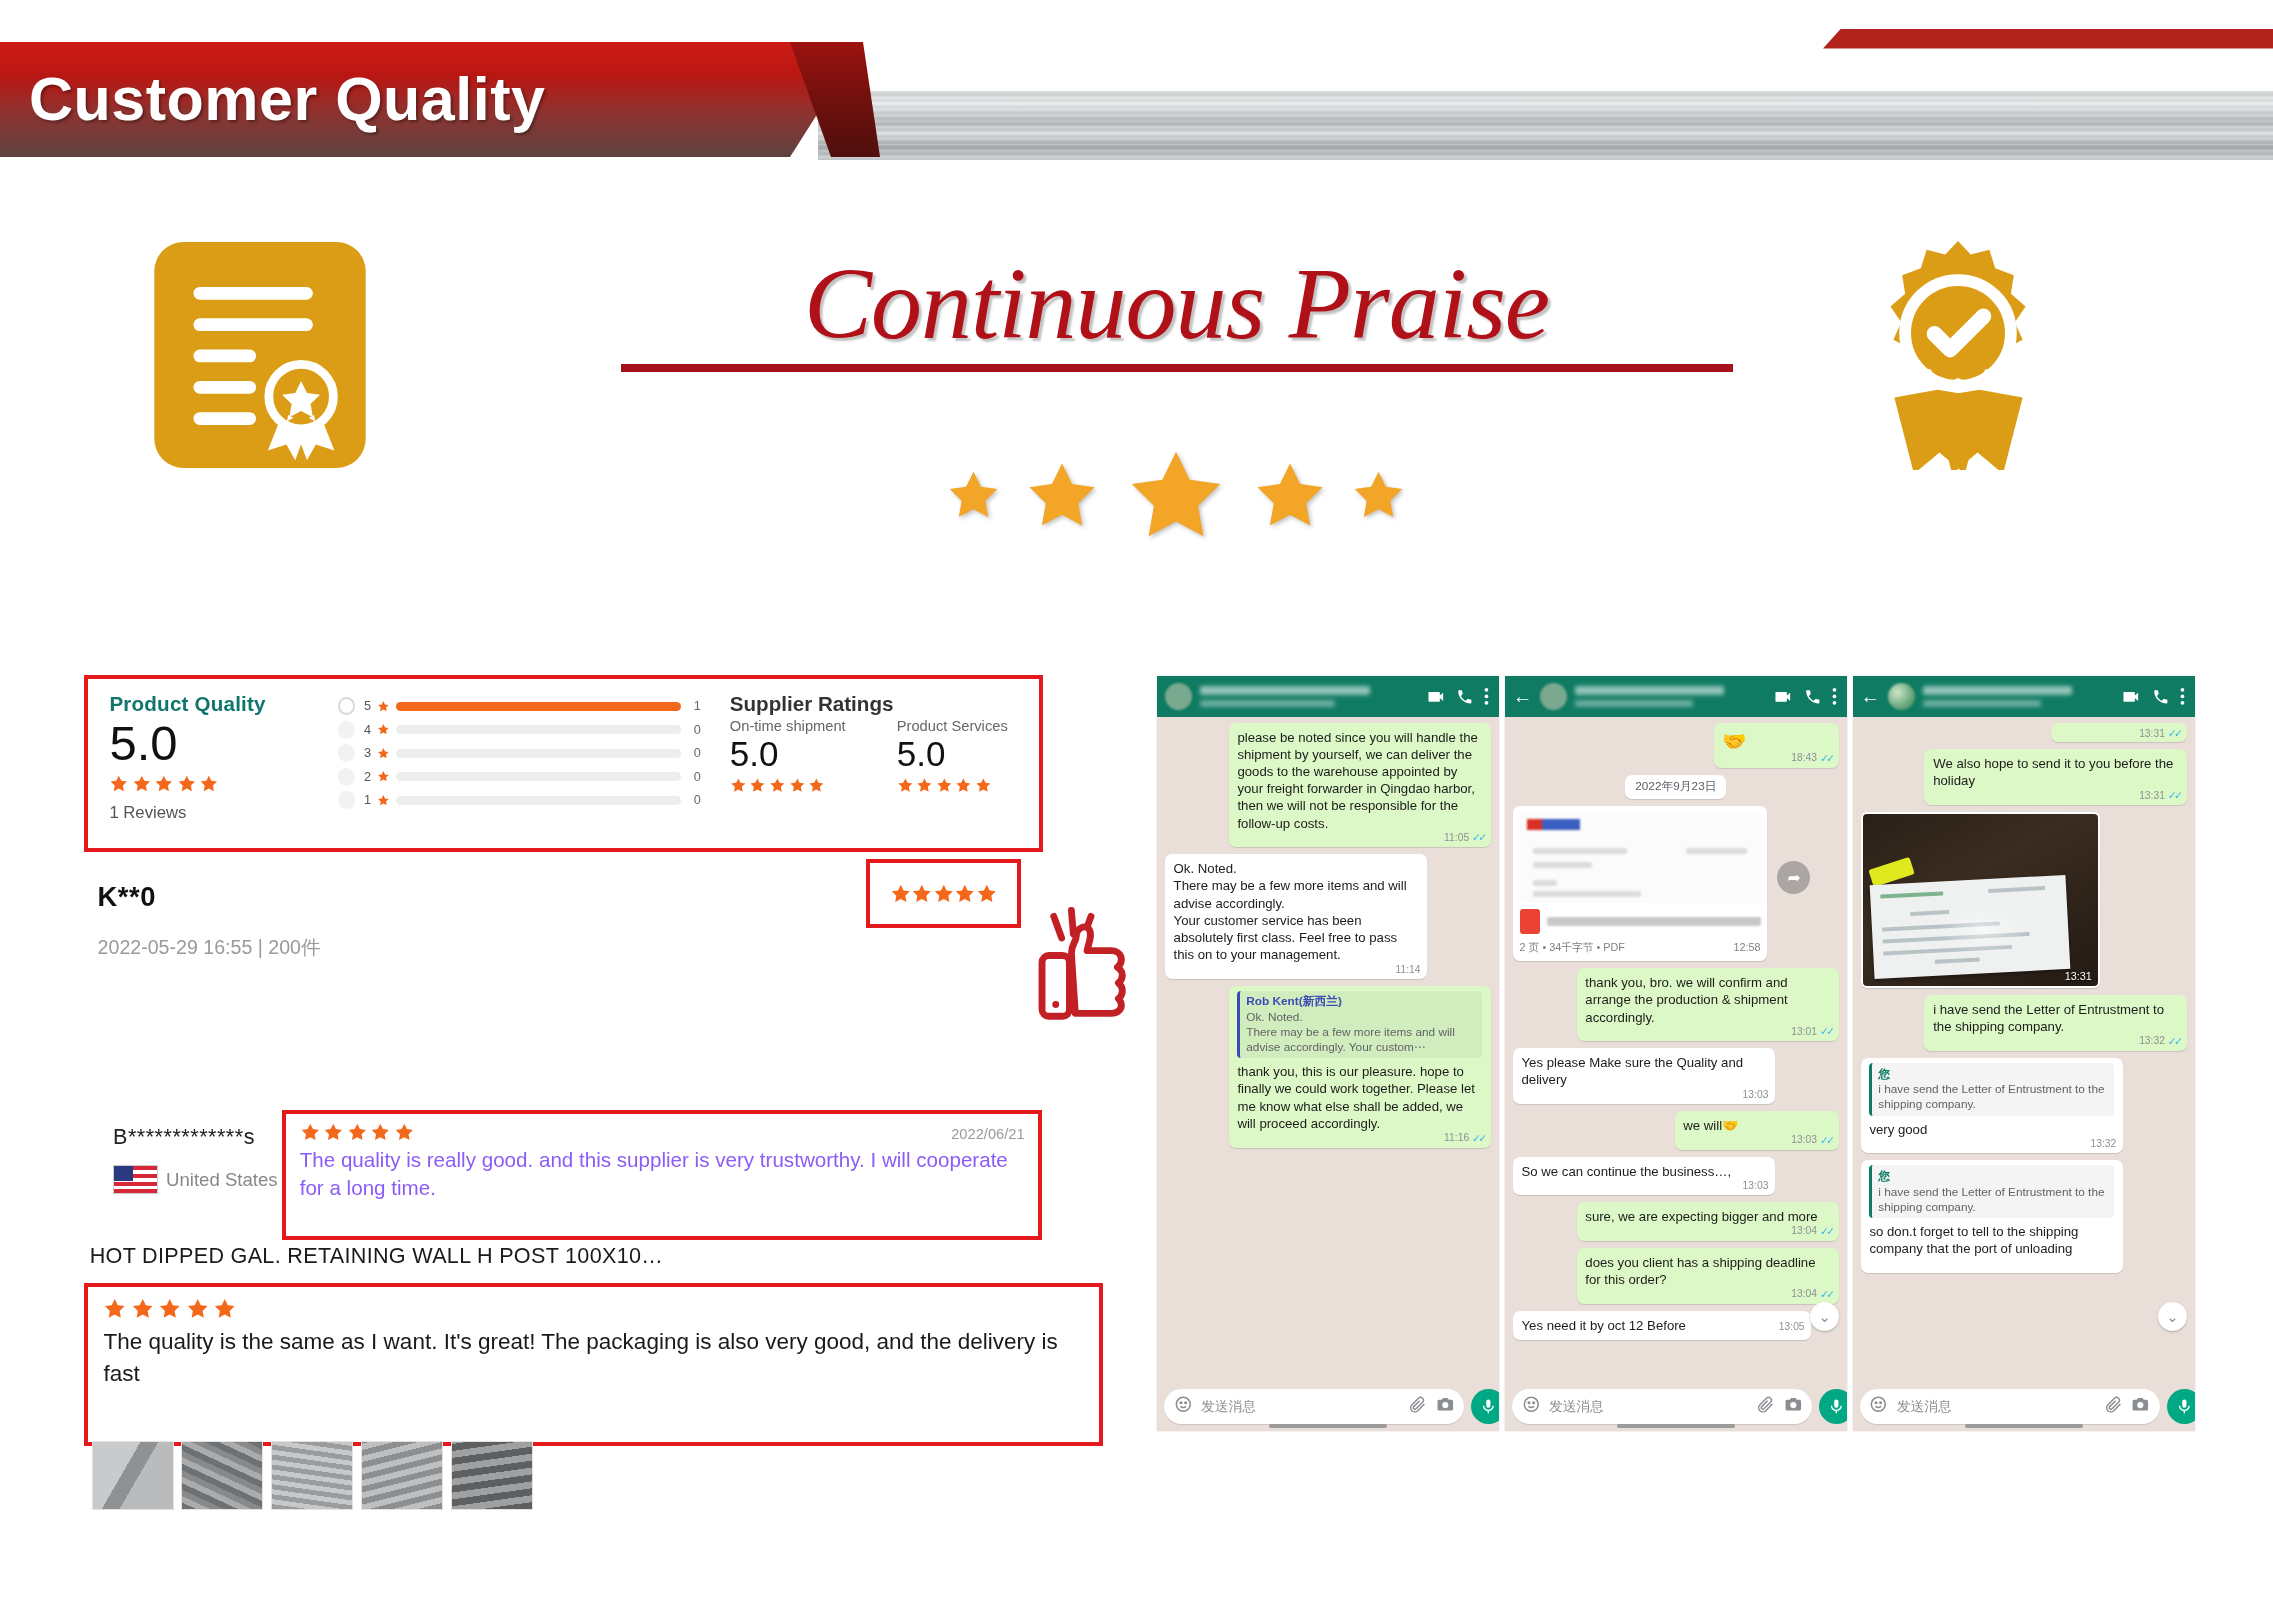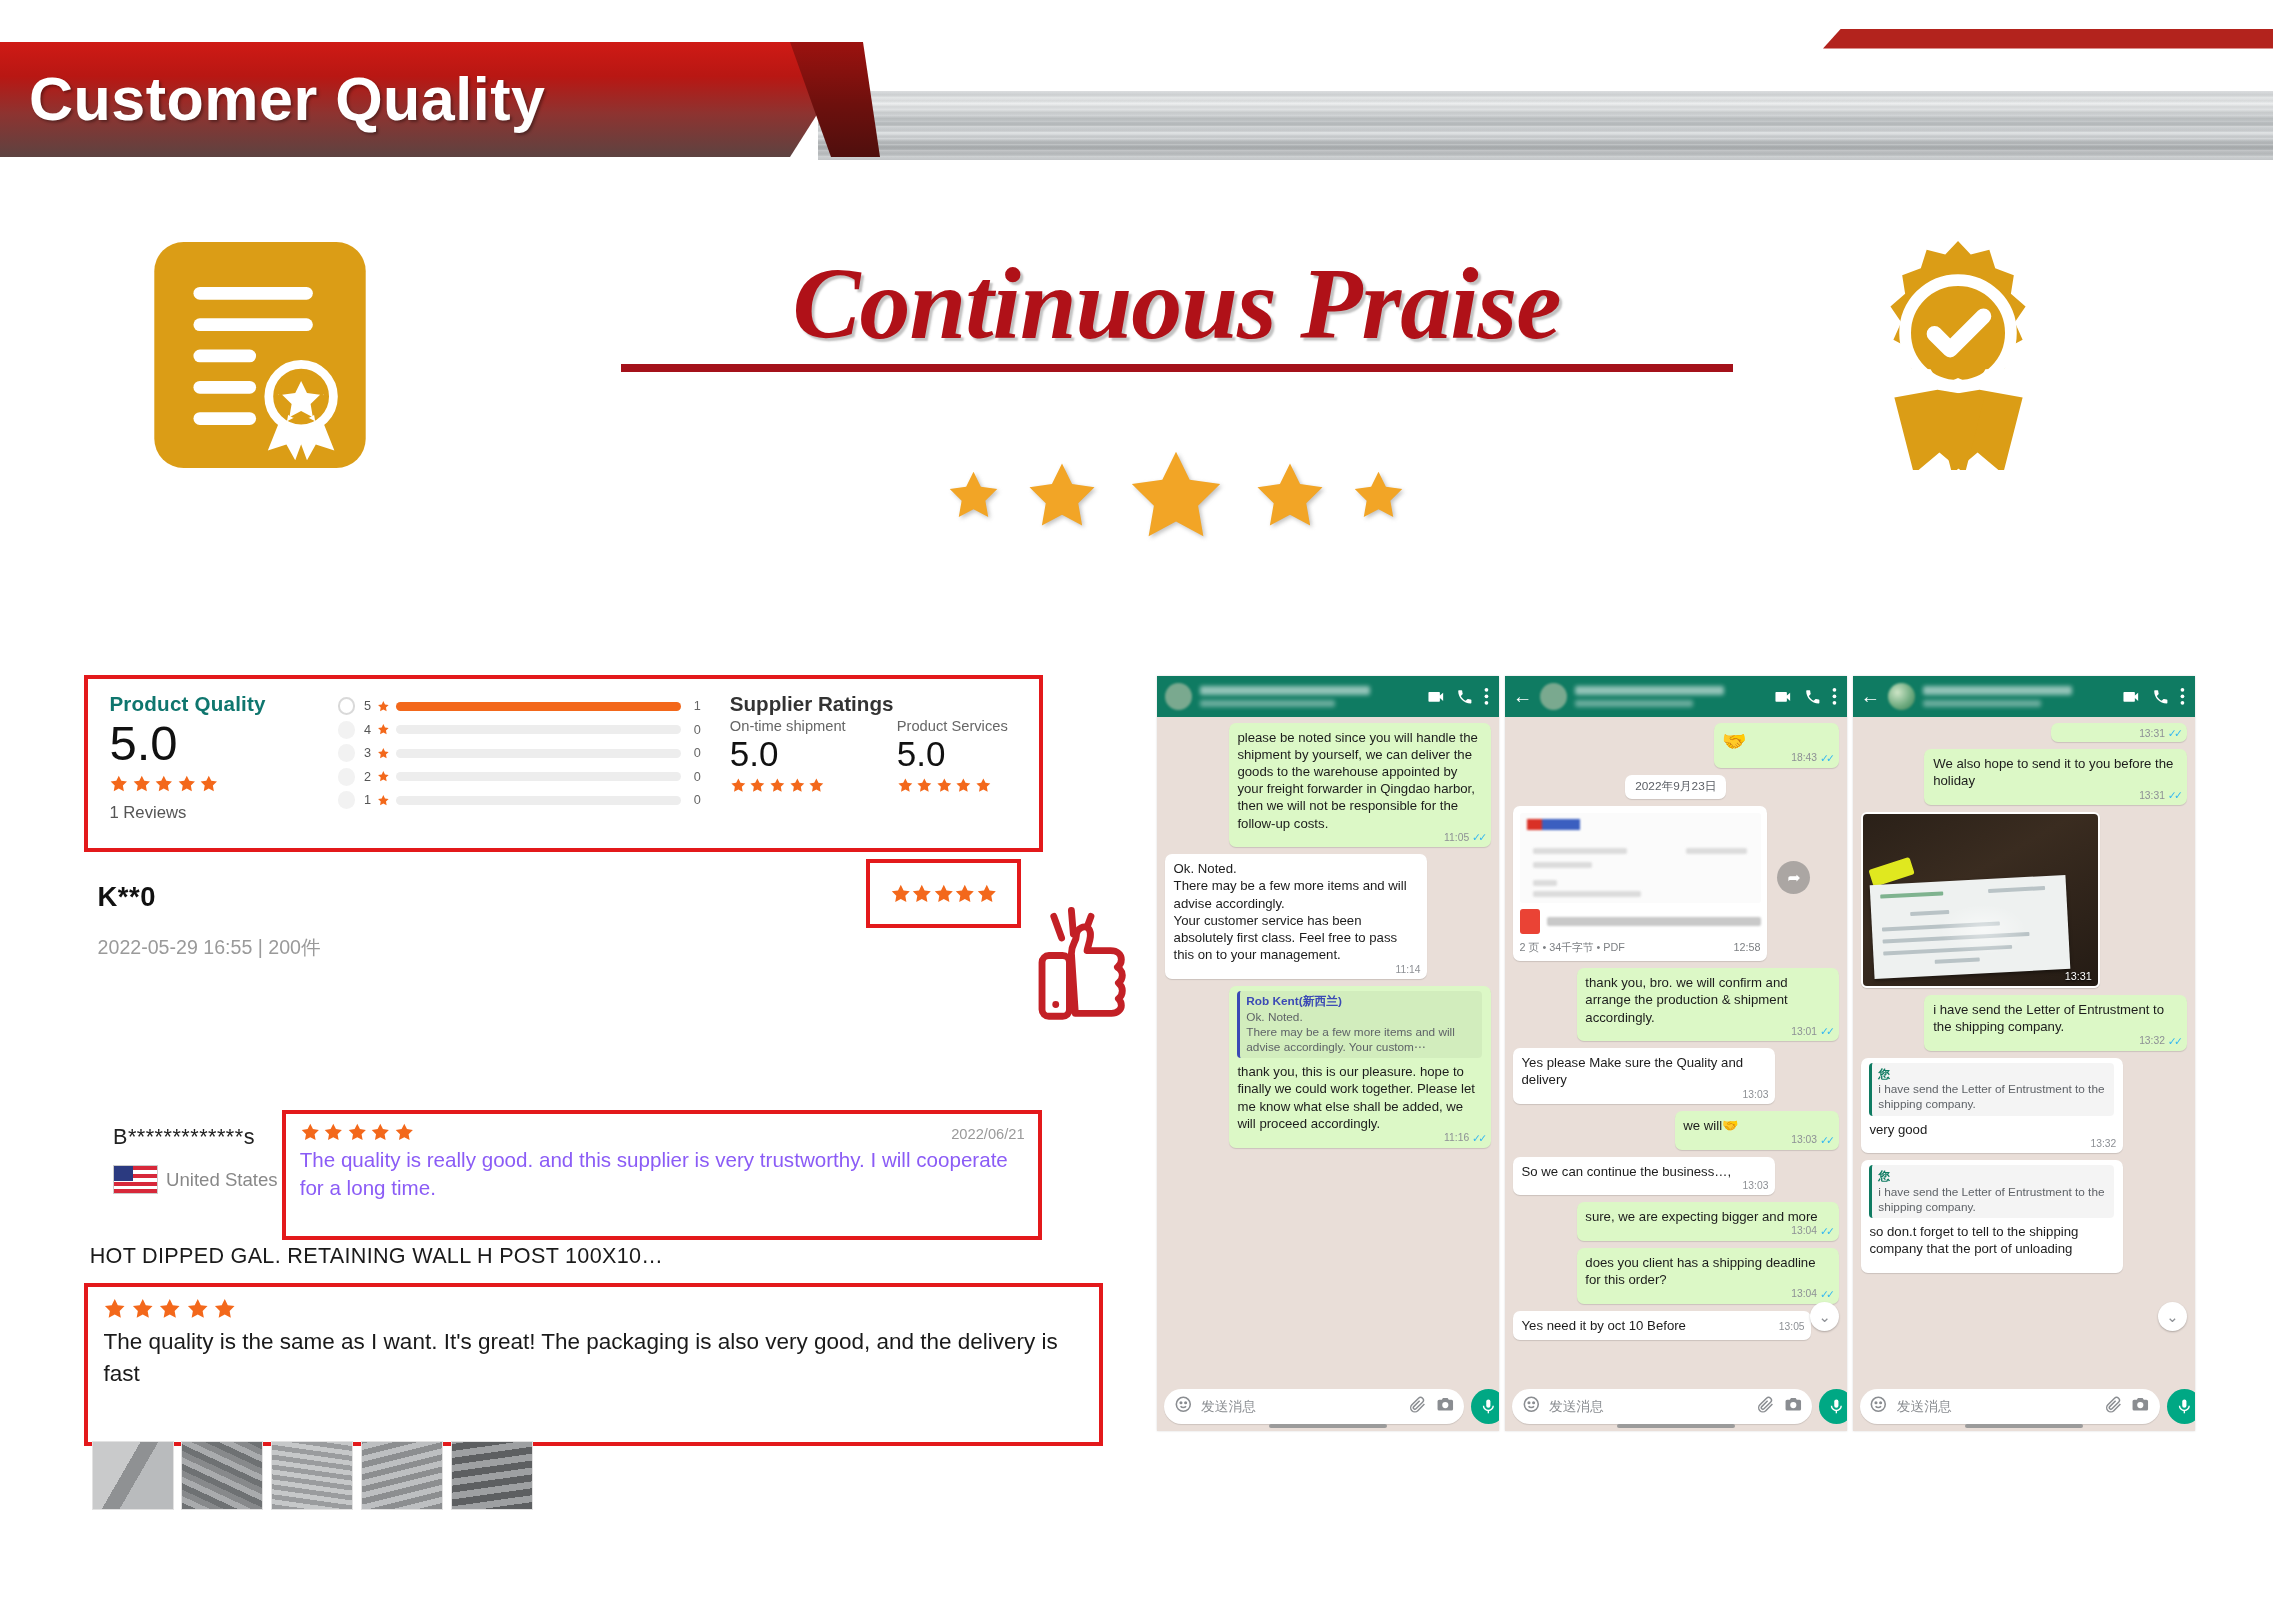--- a/index.html
+++ b/index.html
@@ -39,21 +39,21 @@
   }
   .red-stripe{
     position:absolute;left:1823px;top:29px;width:451px;height:19.6px;
     background:#b3231d;clip-path:polygon(17.6px 0,451px 0,451px 19.6px,0 19.6px);
   }
 
   
   .praise-wrap{position:absolute;left:608px;top:250px;width:1137px;text-align:center;}
   .praise-title{
     font-family:"Liberation Serif",serif;
-    font-size:102px;font-weight:bold;font-style:italic;color:#b01118;
+    font-size:102px;font-weight:normal;font-style:italic;color:#b01118;
     letter-spacing:-1px;line-height:1.06;white-space:nowrap;
     text-shadow:2.9px 2.9px 2px rgba(120,120,120,.45);
   }
   .praise-rule{margin:5.9px auto 0;width:1112px;height:7.8px;background:#a4111a;}
 
   .stars-row{
     position:absolute;left:774px;top:417px;width:804px;height:157px;
     display:flex;align-items:center;justify-content:center;gap:21.6px;
   }
   .star{display:block;filter:drop-shadow(2px 2.9px 2px rgba(120,120,120,.45));}
@@ -703,21 +703,21 @@
           </span>
       </div>
       <div class="bubble out">
         <span>does you client has a shipping deadline for this order?</span>
         <span class="meta">
             <span>13:04</span>
             <span class="ticks">✓✓</span>
           </span>
       </div>
       <div class="bubble in" style="padding-bottom:5.9px;padding-right:45px">
-        <span>Yes need it by oct 10 Before</span>
+        <span>Yes need it by oct 12 Before</span>
         <span class="meta" style="bottom:5.9px">
             <span>13:05</span>
           </span>
       </div>
       <div class="scrolldown">⌄</div>
     </div>
 
     <div class="inputbar">
       <div class="inputfield">
         <span><svg width="18.6" height="18.6" viewBox="0 0 24 24" fill="none" stroke="#8a8d91" stroke-width="2">

